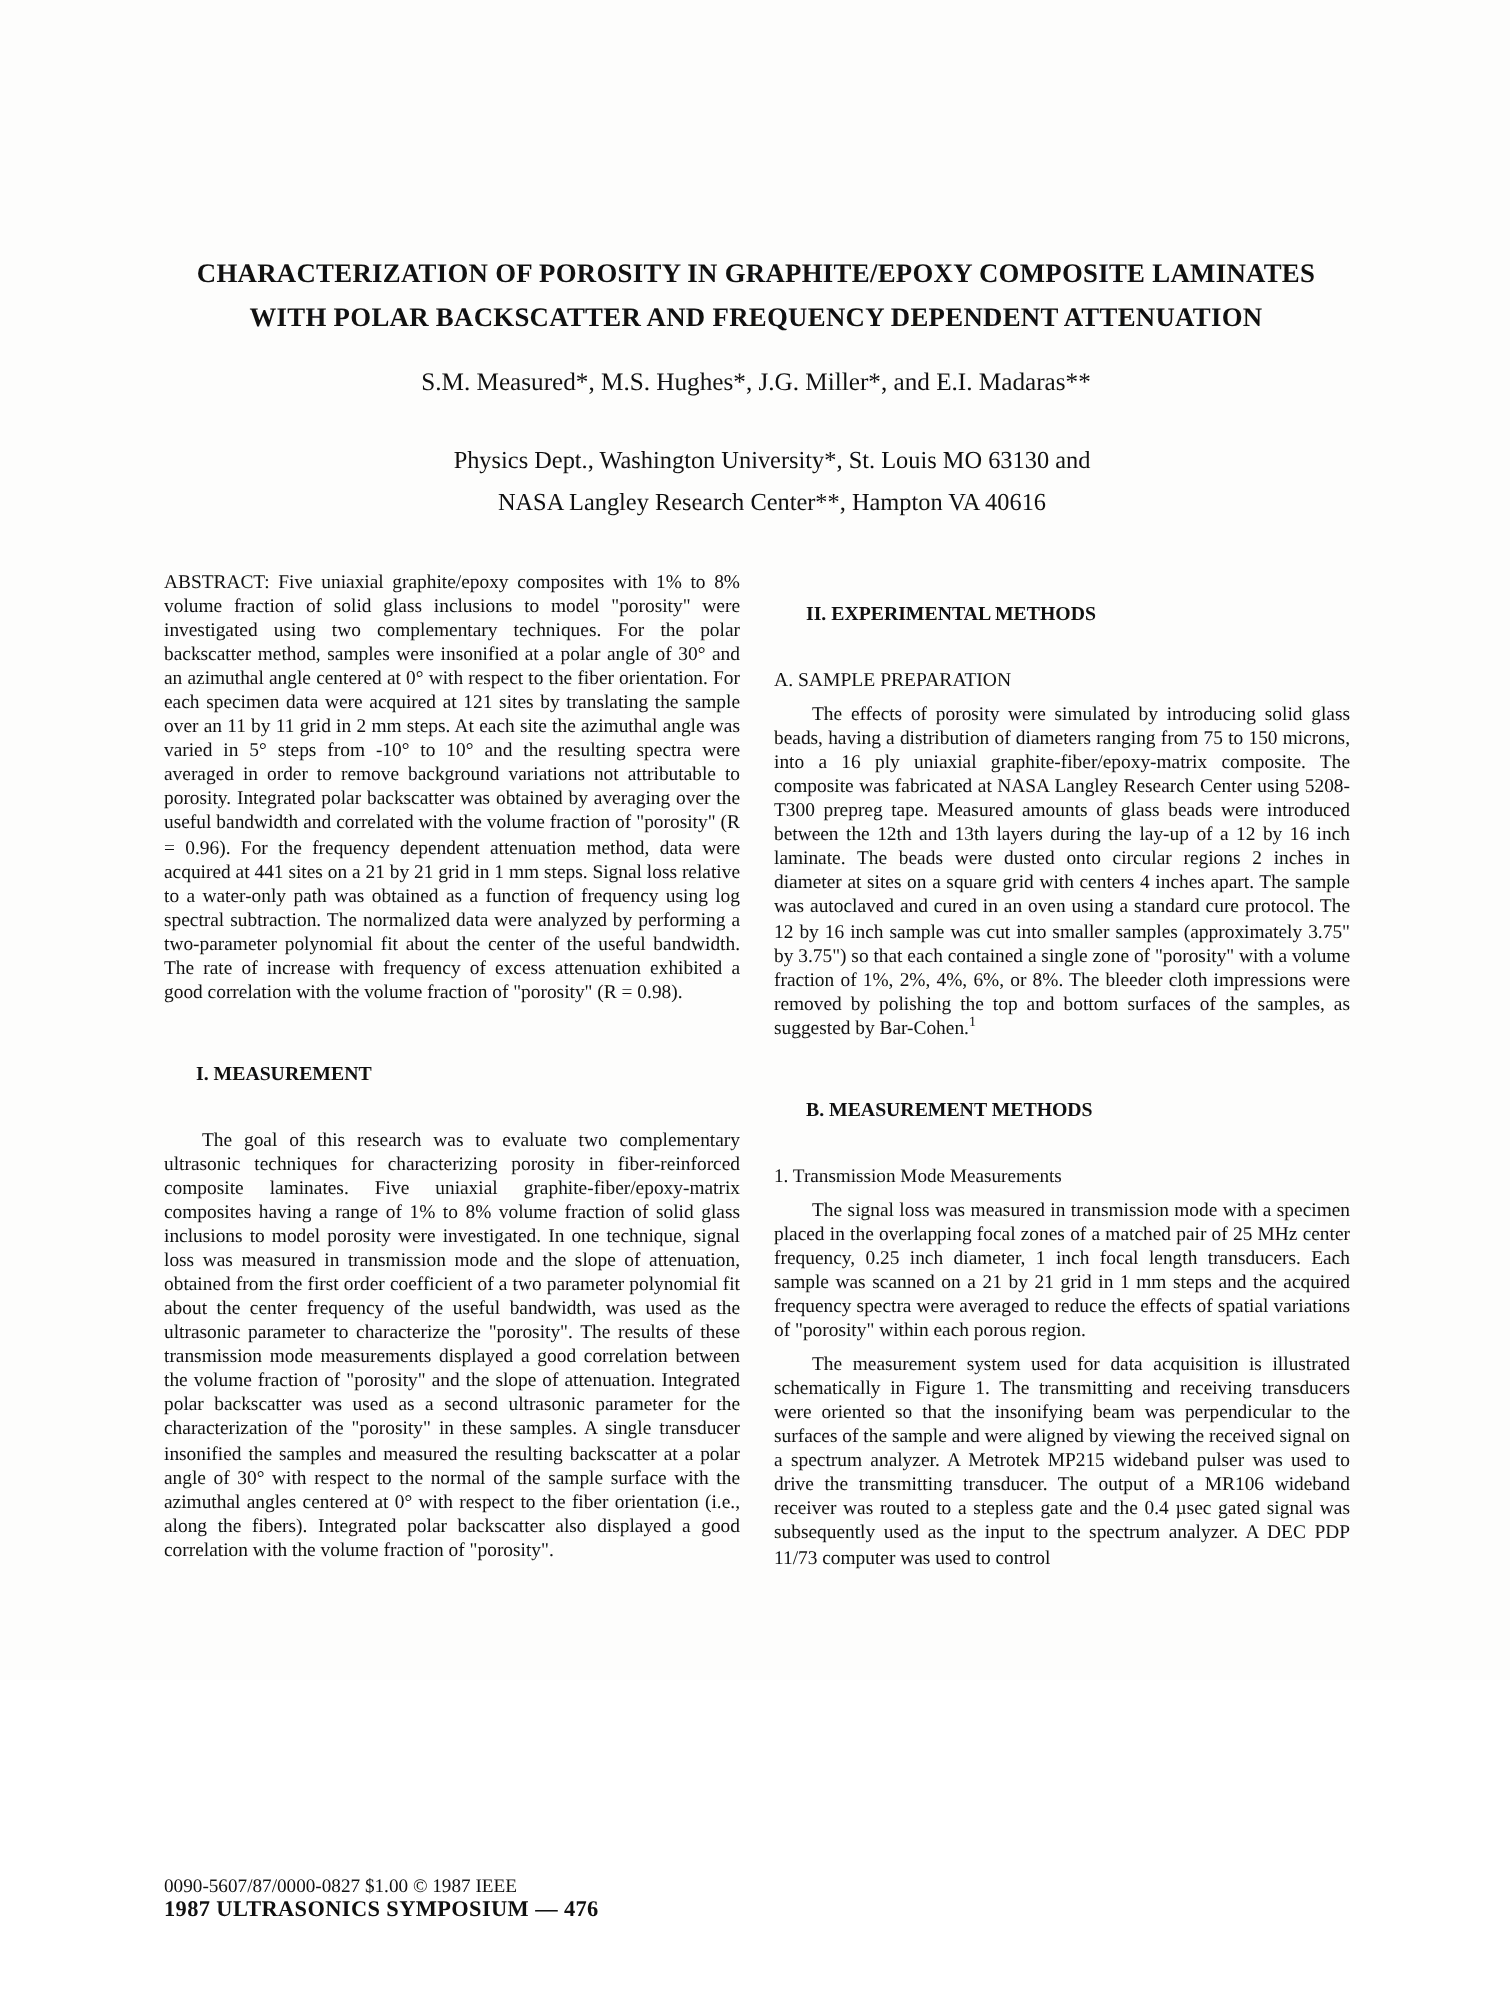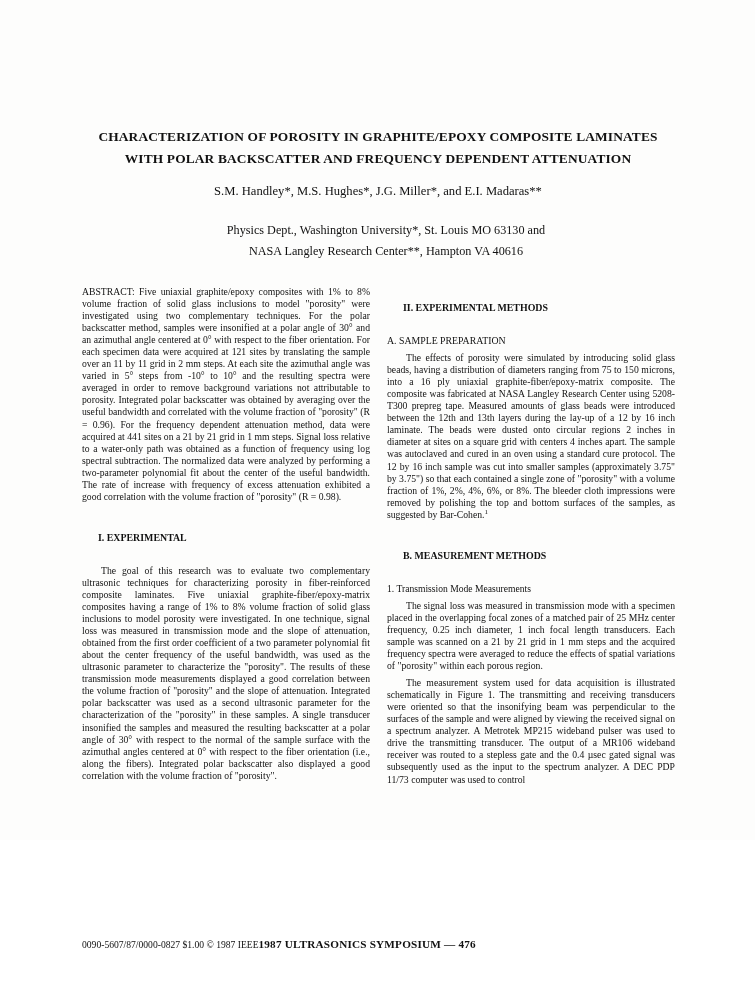--- a/index.html
+++ b/index.html
@@ -113,56 +113,57 @@
   }
 
   
   .footer {
     position: absolute;
     left: 82px;
     top: 938px;
     width: 596px;
     display: flex;
     align-items: baseline;
+    flex-direction: column;
   }
   .footer-left {
     font-size: 9.6px;
   }
   .footer-right {
     font-size: 11.2px;
     font-weight: bold;
     letter-spacing: 0.2px;
   }
 </style>
 </head>
 <body>
 
 <div class="page">
 
   <div class="title-block">
     <div class="title-line">CHARACTERIZATION OF POROSITY IN GRAPHITE/EPOXY COMPOSITE LAMINATES</div>
     <div class="title-line">WITH POLAR BACKSCATTER AND FREQUENCY DEPENDENT ATTENUATION</div>
   </div>
 
-  <div class="authors">S.M. Handley*, M.S. Hughes*, J.G. Miller*, and E.I. Madaras**</div>
+  <div class="authors">S.M. Measured*, M.S. Hughes*, J.G. Miller*, and E.I. Madaras**</div>
 
   <div class="affil-block">
     <div>Physics Dept., Washington University*, St. Louis MO 63130 and</div>
     <div>NASA Langley Research Center**, Hampton VA 40616</div>
   </div>
 
   <div class="columns">
 
     <div class="col col-left">
 
       <p class="para noindent"><span class="abstract-lead">ABSTRACT:</span><span> Five uniaxial graphite/epoxy composites with 1% to 8% volume fraction of solid glass inclusions to model "porosity" were investigated using two complementary techniques. For the polar backscatter method, samples were insonified at a polar angle of 30° and an azimuthal angle centered at 0° with respect to the fiber orientation. For each specimen data were acquired at 121 sites by translating the sample over an 11 by 11 grid in 2 mm steps. At each site the azimuthal angle was varied in 5° steps from -10° to 10° and the resulting spectra were averaged in order to remove background variations not attributable to porosity. Integrated polar backscatter was obtained by averaging over the useful bandwidth and correlated with the volume fraction of "porosity" (R = 0.96). For the frequency dependent attenuation method, data were acquired at 441 sites on a 21 by 21 grid in 1 mm steps. Signal loss relative to a water-only path was obtained as a function of frequency using log spectral subtraction. The normalized data were analyzed by performing a two-parameter polynomial fit about the center of the useful bandwidth. The rate of increase with frequency of excess attenuation exhibited a good correlation with the volume fraction of "porosity" (R = 0.98).</span></p>
 
       <div class="gap-md"></div>
 
-      <p class="sec-head">I. EXPERIMENTAL</p>
+      <p class="sec-head">I. MEASUREMENT</p>
 
       <div class="gap-xs"></div>
 
       <p class="para">The goal of this research was to evaluate two complementary ultrasonic techniques for characterizing porosity in fiber-reinforced composite laminates. Five uniaxial graphite-fiber/epoxy-matrix composites having a range of 1% to 8% volume fraction of solid glass inclusions to model porosity were investigated. In one technique, signal loss was measured in transmission mode and the slope of attenuation, obtained from the first order coefficient of a two parameter polynomial fit about the center frequency of the useful bandwidth, was used as the ultrasonic parameter to characterize the "porosity". The results of these transmission mode measurements displayed a good correlation between the volume fraction of "porosity" and the slope of attenuation. Integrated polar backscatter was used as a second ultrasonic parameter for the characterization of the "porosity" in these samples. A single transducer insonified the samples and measured the resulting backscatter at a polar angle of 30° with respect to the normal of the sample surface with the azimuthal angles centered at 0° with respect to the fiber orientation (i.e., along the fibers). Integrated polar backscatter also displayed a good correlation with the volume fraction of "porosity".</p>
 
     </div>
 
     <div class="col col-right">
 
       <p class="sec-head">II. EXPERIMENTAL METHODS</p>

